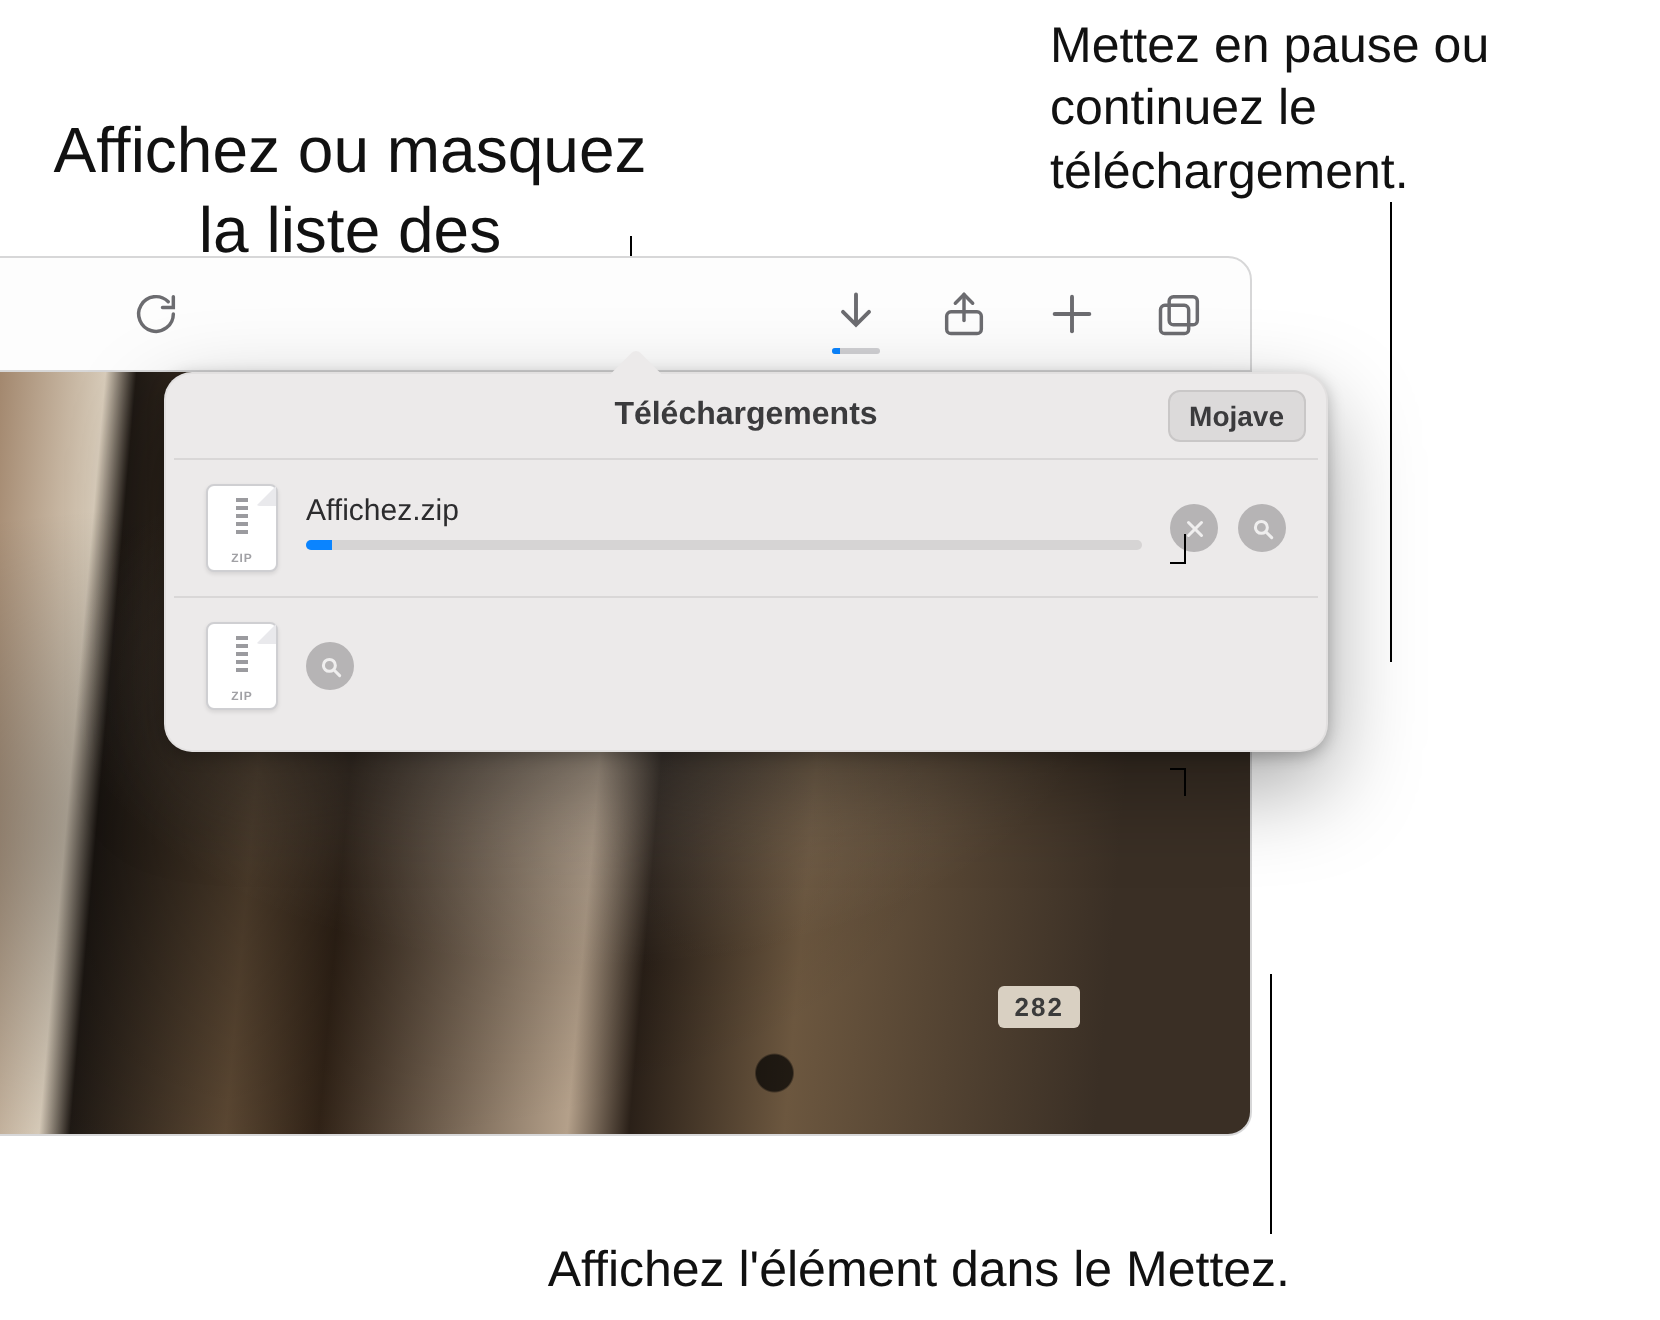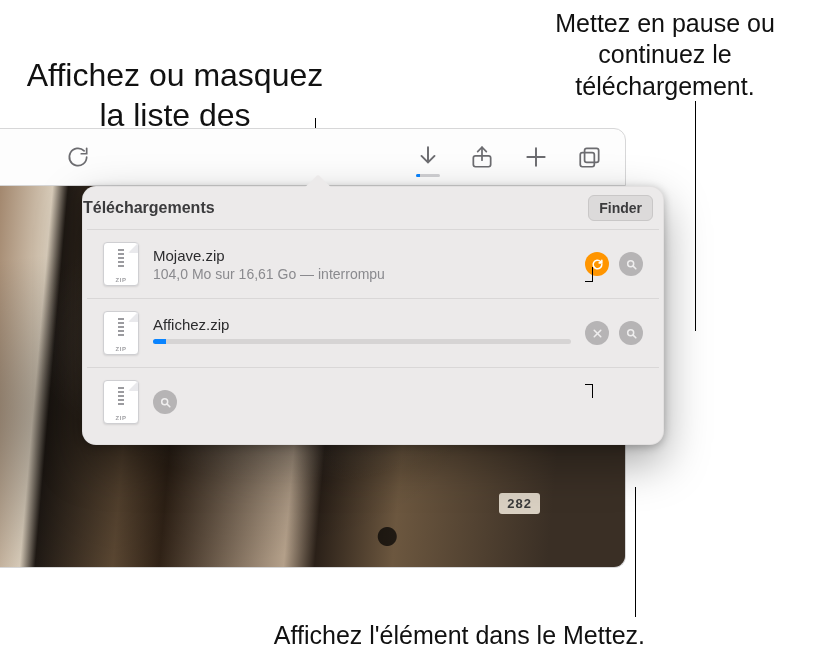--- a/index.html
+++ b/index.html
@@ -11,21 +11,20 @@
     position: relative;
     overflow: hidden;
   }
 
   
   .callout-tr {
     position: absolute;
     right: 25px;
     top: 8px;
     width: 280px;
-    text-align: center;
     font-size: 25px;
     line-height: 1.25;
     color: #111;
   }
 
   
   .callout-tl {
     position: absolute;
     left: 15px;
     top: 55px;
@@ -161,21 +160,21 @@
     width: 18px; height: 18px;
     background: #eceaea;
     transform: rotate(45deg);
     border-top-left-radius: 3px;
   }
   .pop-header {
     position: relative;
     height: 42px;
     display: flex;
     align-items: center;
-    justify-content: flex-start;
+    justify-content: center;
     font-size: 16px;
     font-weight: 600;
     color: #3b3b3d;
   }
   .clear-btn {
     position: absolute;
     right: 10px;
     top: 8px;
     height: 26px;
     padding: 0 10px;
@@ -338,49 +337,25 @@
 
   <div class="page-bg">
     <div class="house-number">282</div>
   </div>
 
   <div class="popover">
     <div class="caret"></div>
     <div class="pop-header">
       <span>Téléchargements</span>
       <div class="clear-btn">
-        <span>Finder</span>
+        <span>Mojave</span>
       </div>
     </div>
     <div class="dl-list">
 
-      <div class="dl-item">
-        <div class="file-icon">
-          <div class="zip-mark"></div>
-            <div class="zip-label">ZIP</div>
-        </div>
-        <div class="dl-text">
-          <div class="dl-name">Mojave.zip</div>
-          <div class="dl-meta">104,0 Mo sur 16,61 Go — interrompu</div>
-        </div>
-        <div class="dl-actions">
-          <div class="circ-btn orange" title="resume">
-            <svg viewBox="0 0 24 24" fill="none" stroke="currentColor" stroke-width="2.8" stroke-linecap="round">
-                <path d="M20 12a8 8 0 1 1-2.3-5.6"></path>
-                <path d="M20 4v5h-5"></path>
-              </svg>
-          </div>
-          <div class="circ-btn gray" title="reveal">
-            <svg viewBox="0 0 24 24" fill="none" stroke="currentColor" stroke-width="2.8" stroke-linecap="round">
-                <circle cx="10.5" cy="10.5" r="5.5"></circle>
-                <path d="M15 15l5 5"></path>
-              </svg>
-          </div>
-        </div>
-      </div>
 
       <div class="dl-item">
         <div class="file-icon">
           <div class="zip-mark"></div>
             <div class="zip-label">ZIP</div>
         </div>
         <div class="dl-text">
           <div class="dl-name">Affichez.zip</div>
           <div class="dl-progress">
             <div class="bar" style="width:3%"></div>

